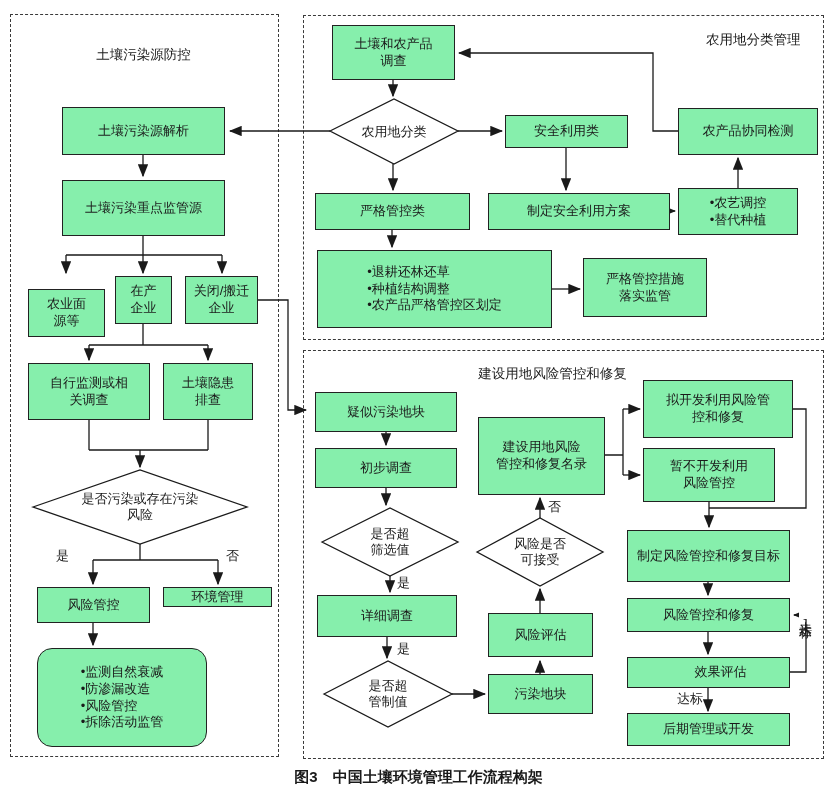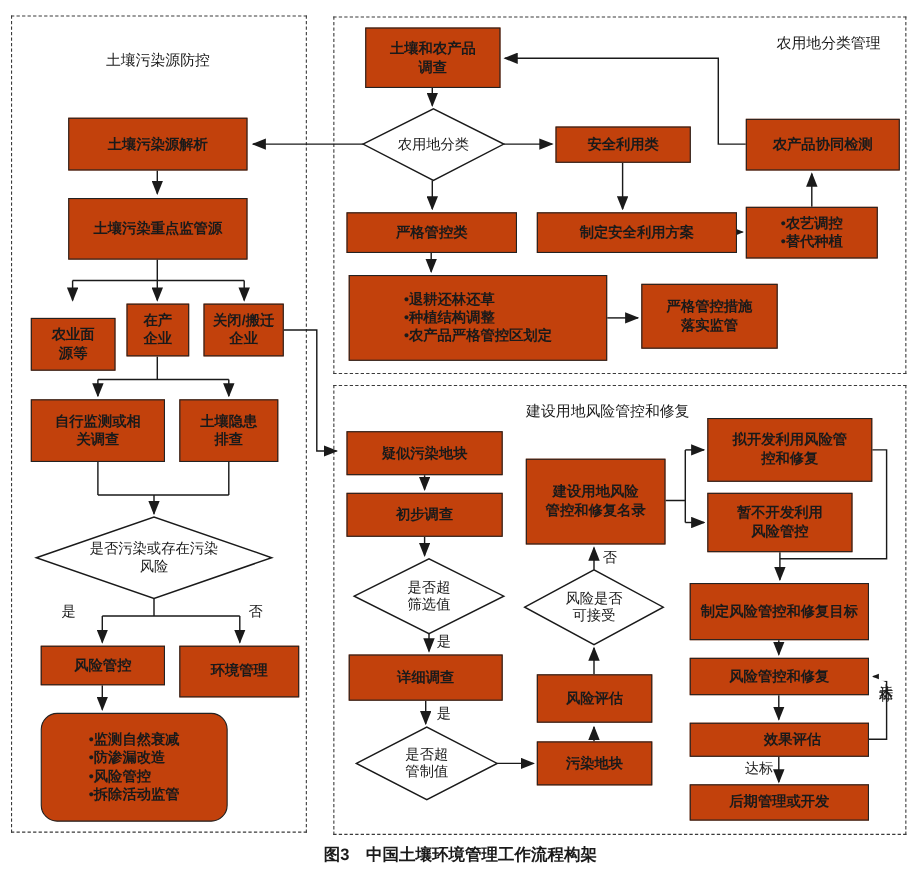--- a/index.html
+++ b/index.html
@@ -5,23 +5,23 @@
   html,body { margin:0; padding:0; background:#ffffff; }
   .stage {
     position:relative; width:837px; height:796px; background:#fff;
     font-family:"Liberation Sans","DejaVu Sans",sans-serif; color:#1a1a1a;
     overflow:hidden;
   }
   .panel { position:absolute; border:1px dashed #3a3a3a; z-index:1; }
   .panel-title { position:absolute; font-size:13.5px; z-index:3; white-space:nowrap; }
   svg.flow { position:absolute; left:0; top:0; z-index:2; }
   .node {
-    position:absolute; box-sizing:border-box; border:1.3px solid #222; background:#c2410c;
+    position:absolute; box-sizing:border-box; border:1.3px solid #222; background:#86efac;
     display:flex; align-items:center; justify-content:center;
-    text-align:center; font-size:13px; line-height:1.3; white-space:pre-line; z-index:3;font-weight:bold;
+    text-align:center; font-size:13px; line-height:1.3; white-space:pre-line; z-index:3;
   }
   .node.bullets { text-align:left; }
   .dlabel {
     position:absolute; transform:translate(-50%,-50%); font-size:13px; line-height:1.25;
     text-align:center; white-space:pre-line; z-index:3;
   }
   .elabel { position:absolute; font-size:13px; z-index:4; line-height:1; }
   .vlabel { writing-mode:vertical-rl; background:#fff; padding:2px 0; letter-spacing:2px; }
   .caption {
     position:absolute; left:0; right:0; top:768px; text-align:center;
@@ -111,21 +111,21 @@
 企业</div>
   <div class="node" style="left:185px; top:276px; width:73px; height:48px;">关闭/搬迁
 企业</div>
   <div class="node" style="left:28px; top:363px; width:122px; height:57px;">自行监测或相
 关调查</div>
   <div class="node" style="left:163px; top:363px; width:90px; height:57px;">土壤隐患
 排查</div>
   <div class="dlabel" style="left:140px; top:507px;">是否污染或存在污染
 风险</div>
   <div class="node" style="left:37px; top:587px; width:113px; height:36px;">风险管控</div>
-  <div class="node" style="left:163px; top:587px; width:109px; height:47px;">环境管理</div>
+  <div class="node" style="left:163px; top:587px; width:109px; height:20px;">环境管理</div>
   <div class="node bullets" style="left:37px; top:648px; width:170px; height:99px;border-radius:15px;">•监测自然衰减
 •防渗漏改造
 •风险管控
 •拆除活动监管</div>
 
   <div class="node" style="left:332px; top:25px; width:123px; height:55px;">土壤和农产品
 调查</div>
   <div class="dlabel" style="left:394px; top:132px;">农用地分类</div>
   <div class="node" style="left:505px; top:115px; width:123px; height:33px;">安全利用类</div>
   <div class="node" style="left:678px; top:108px; width:140px; height:47px;">农产品协同检测</div>

